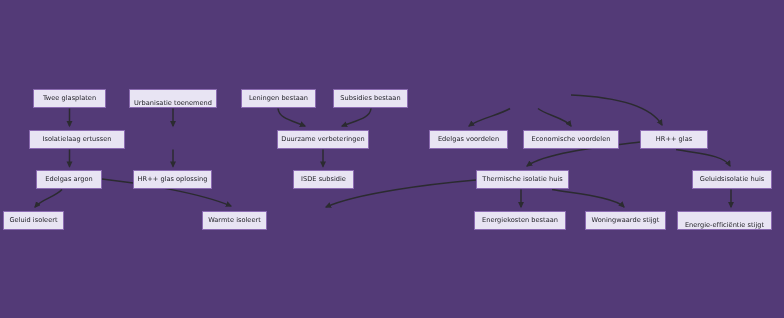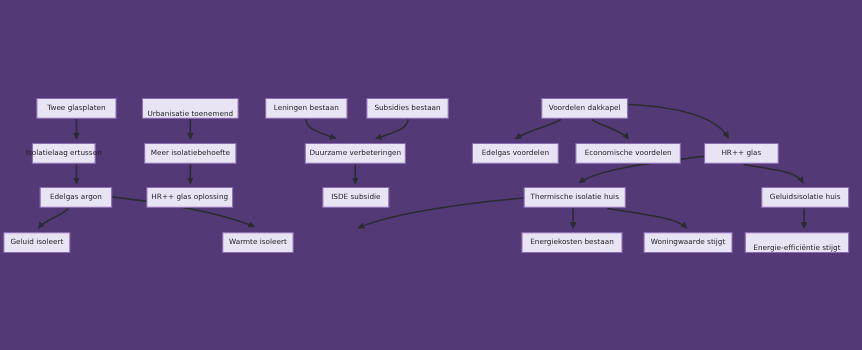--- a/index.html
+++ b/index.html
@@ -79,29 +79,23 @@
   </div>
   <div class="node" style="left:129px;top:89px;width:88px;align-items:flex-end;">
     <span>Urbanisatie toenemend</span>
   </div>
   <div class="node" style="left:241px;top:89px;width:75px;">
     <span>Leningen bestaan</span>
   </div>
   <div class="node" style="left:333px;top:89px;width:75px;">
     <span>Subsidies bestaan</span>
   </div>
-  <div class="node" style="left:492px;top:89px;width:79px;">
-    <span>Voordelen dakkapel</span>
-  </div>
 
-  <div class="node" style="left:29px;top:130px;width:58px;">
+  <div class="node" style="left:29px;top:130px;width:96px;">
     <span>Isolatielaag ertussen</span>
-  </div>
-  <div class="node" style="left:131px;top:130px;width:84px;">
-    <span>Meer isolatiebehoefte</span>
   </div>
   <div class="node" style="left:277px;top:130px;width:92px;">
     <span>Duurzame verbeteringen</span>
   </div>
   <div class="node" style="left:429px;top:130px;width:79px;">
     <span>Edelgas voordelen</span>
   </div>
   <div class="node" style="left:523px;top:130px;width:96px;">
     <span>Economische voordelen</span>
   </div>

